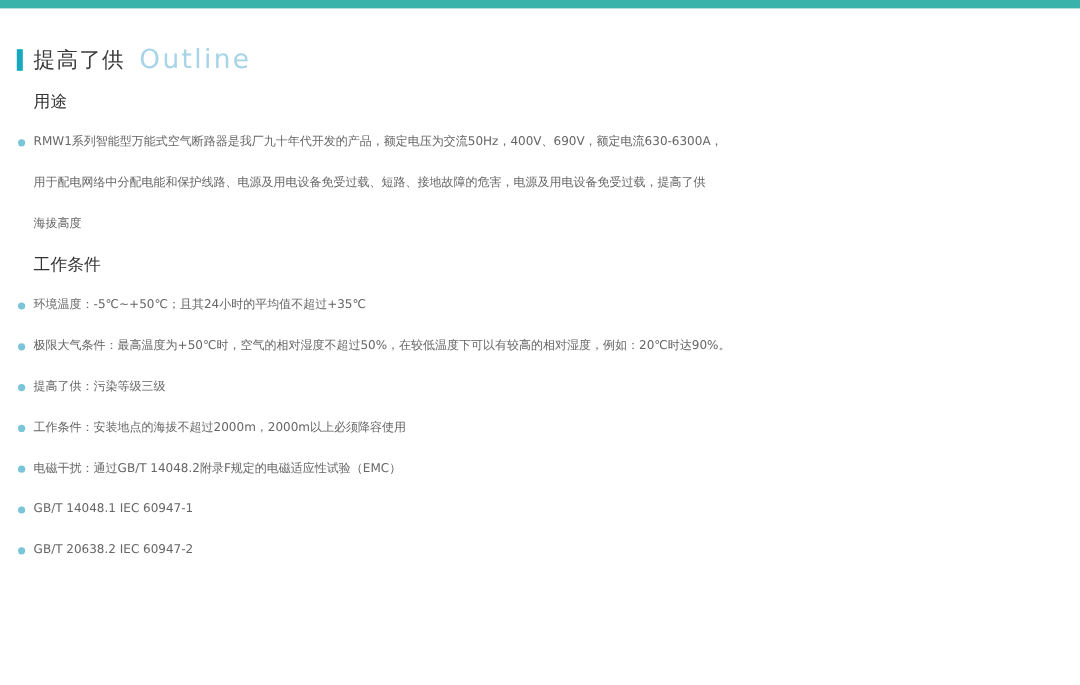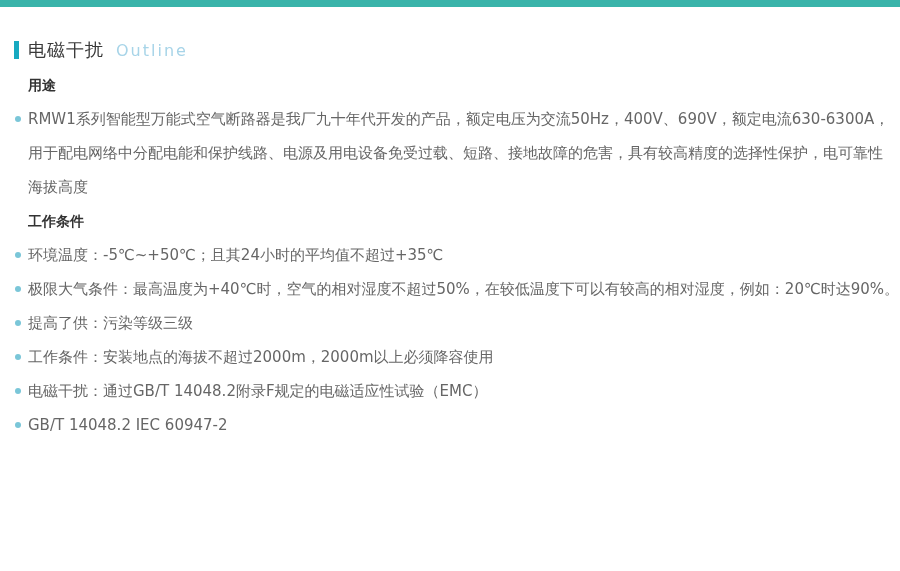--- a/index.html
+++ b/index.html
@@ -26,95 +26,99 @@
     display: inline-block;
     width: 5px; height: 18px;
     background: #17a9c0;
     margin-right: 9px;
   }
   .title-cn {
     font-size: 18px; color: #3a3a3a;
     letter-spacing: 1px;
   }
   .title-en {
-    font-size: 16px; color: #a7d4e8;
+    font-size: 22px; color: #a7d4e8;
     margin-left: 12px; letter-spacing: 2px;
   }
   .content {
     position: absolute; left: 0; top: 68px; width: 900px;
   }
   .row {
     position: relative;
     height: 34px; line-height: 34px;
     padding-left: 28px;
     white-space: nowrap;
-    font-size: 15px; color: #666666;
+    font-size: 10px; color: #666666;
   }
   .row.heading {
-    font-size: 14px; font-weight: bold; color: #333333;
+    font-size: 14px; font-weight: normal; color: #333333;
   }
   .bullet {
     position: absolute;
     left: 15px; top: 14px;
     width: 6px; height: 6px;
     border-radius: 50%;
     background: #7ac6d8;
   }
 </style>
 </head>
 <body>
 
 <div class="page">
 
   <div class="top-bar"></div>
 
   <div class="title-row">
     <span class="title-marker"></span>
-    <span class="title-cn">电磁干扰</span>
+    <span class="title-cn">提高了供</span>
     <span class="title-en">Outline</span>
   </div>
 
   <div class="content">
 
     <div class="row heading">用途</div>
 
     <div class="row">
       <span class="bullet"></span>
       <span>RMW1系列智能型万能式空气断路器是我厂九十年代开发的产品，额定电压为交流50Hz，400V、690V，额定电流630-6300A，</span>
     </div>
     <div class="row">
-      <span>用于配电网络中分配电能和保护线路、电源及用电设备免受过载、短路、接地故障的危害，具有较高精度的选择性保护，电可靠性</span>
+      <span>用于配电网络中分配电能和保护线路、电源及用电设备免受过载、短路、接地故障的危害，电源及用电设备免受过载，提高了供</span>
     </div>
     <div class="row">
       <span>海拔高度</span>
     </div>
 
     <div class="row heading">工作条件</div>
 
     <div class="row">
       <span class="bullet"></span>
       <span>环境温度：-5℃~+50℃；且其24小时的平均值不超过+35℃</span>
     </div>
     <div class="row">
       <span class="bullet"></span>
-      <span>极限大气条件：最高温度为+40℃时，空气的相对湿度不超过50%，在较低温度下可以有较高的相对湿度，例如：20℃时达90%。</span>
+      <span>极限大气条件：最高温度为+50℃时，空气的相对湿度不超过50%，在较低温度下可以有较高的相对湿度，例如：20℃时达90%。</span>
     </div>
     <div class="row">
       <span class="bullet"></span>
       <span>提高了供：污染等级三级</span>
     </div>
     <div class="row">
       <span class="bullet"></span>
       <span>工作条件：安装地点的海拔不超过2000m，2000m以上必须降容使用</span>
     </div>
     <div class="row">
       <span class="bullet"></span>
       <span>电磁干扰：通过GB/T 14048.2附录F规定的电磁适应性试验（EMC）</span>
     </div>
 
 
     <div class="row">
       <span class="bullet"></span>
-      <span>GB/T 14048.2 IEC 60947-2</span>
+      <span>GB/T 14048.1 IEC 60947-1</span>
+    </div>
+    <div class="row">
+      <span class="bullet"></span>
+      <span>GB/T 20638.2 IEC 60947-2</span>
     </div>
 
   </div>
 </div>
 
 </body></html>

